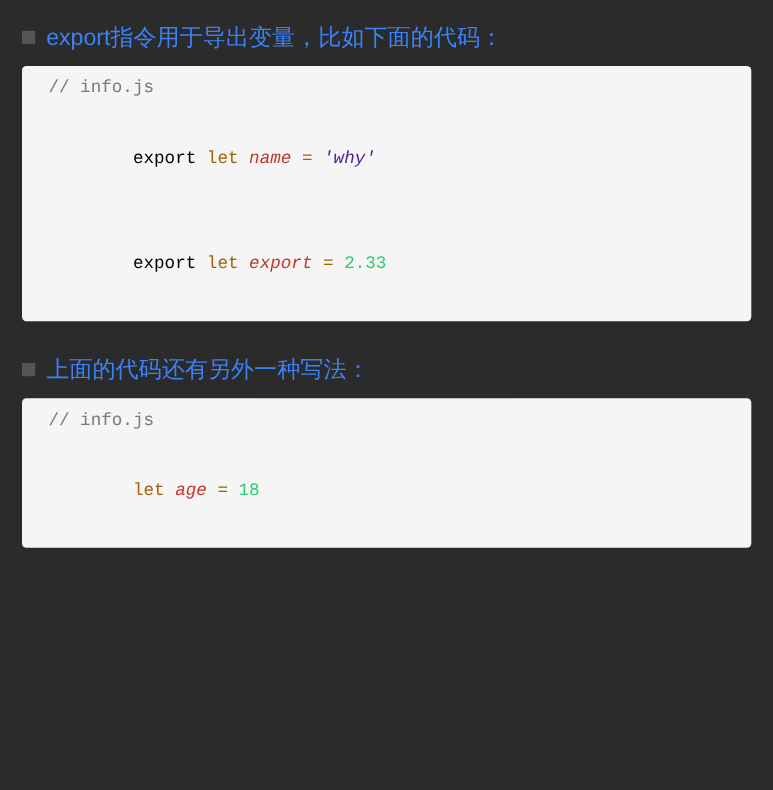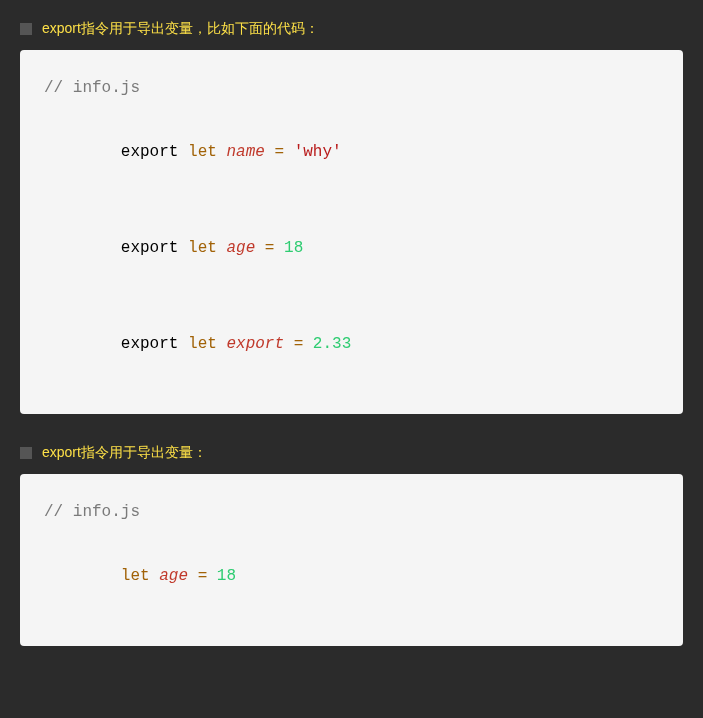--- a/index.html
+++ b/index.html
@@ -44,75 +44,72 @@
 
     .section-bullet {
       display: inline-block;
       width: 12px;
       height: 12px;
       background-color: #555;
       flex-shrink: 0;
     }
 
     .section-title {
-      color: #fde047;
-      font-size: 14px;
+      color: #3b82f6;
+      font-size: 21px;
       font-weight: 500;
     }
 
     .code-block {
       background-color: #f5f5f5;
       border-radius: 4px;
-      padding: 22px 24px;
+      padding: 4px 24px;
       font-family: 'Courier New', Courier, monospace;
       font-size: 16px;
       line-height: 2;
     }
 
     .code-line {
       display: block;
       white-space: pre;
     }
 
     
     .c-comment { color: #7a7a7a; }
     .c-keyword { color: #000000; } 
     .c-var { color: #c0392b; font-style: italic; }   
-    .c-string { color: #b91c1c; }  
+    .c-string { color: #4c1d95; font-style: italic; }  
     .c-number { color: #2ecc71; }
     .c-plain { color: #a16207; }
   </style>
 </head>
 <body>
 
 <div class="page-container">
 
   <div class="section">
     <div class="section-header">
       <span class="section-bullet"></span>
       <span class="section-title">export指令用于导出变量，比如下面的代码：</span>
     </div>
     <div class="code-block">
       <span class="code-line c-comment">// info.js</span>
       <span class="code-line">
         <span class="c-keyword">export</span><span class="c-plain"> let </span><span class="c-var">name</span><span class="c-plain"> = </span><span class="c-string">'why'</span>
       </span>
       <span class="code-line">
-        <span class="c-keyword">export</span><span class="c-plain"> let </span><span class="c-var">age</span><span class="c-plain"> = </span><span class="c-number">18</span>
-      </span>
-      <span class="code-line">
         <span class="c-keyword">export</span><span class="c-plain"> let </span><span class="c-var">export</span><span class="c-plain"> = </span><span class="c-number">2.33</span>
       </span>
     </div>
   </div>
 
   <div class="section">
     <div class="section-header">
       <span class="section-bullet"></span>
-      <span class="section-title">export指令用于导出变量：</span>
+      <span class="section-title">上面的代码还有另外一种写法：</span>
     </div>
     <div class="code-block">
       <span class="code-line c-comment">// info.js</span>
       <span class="code-line">
         <span class="c-plain">let </span><span class="c-var">age</span><span class="c-plain"> = </span><span class="c-number">18</span>
       </span>
 
     </div>
   </div>
 

